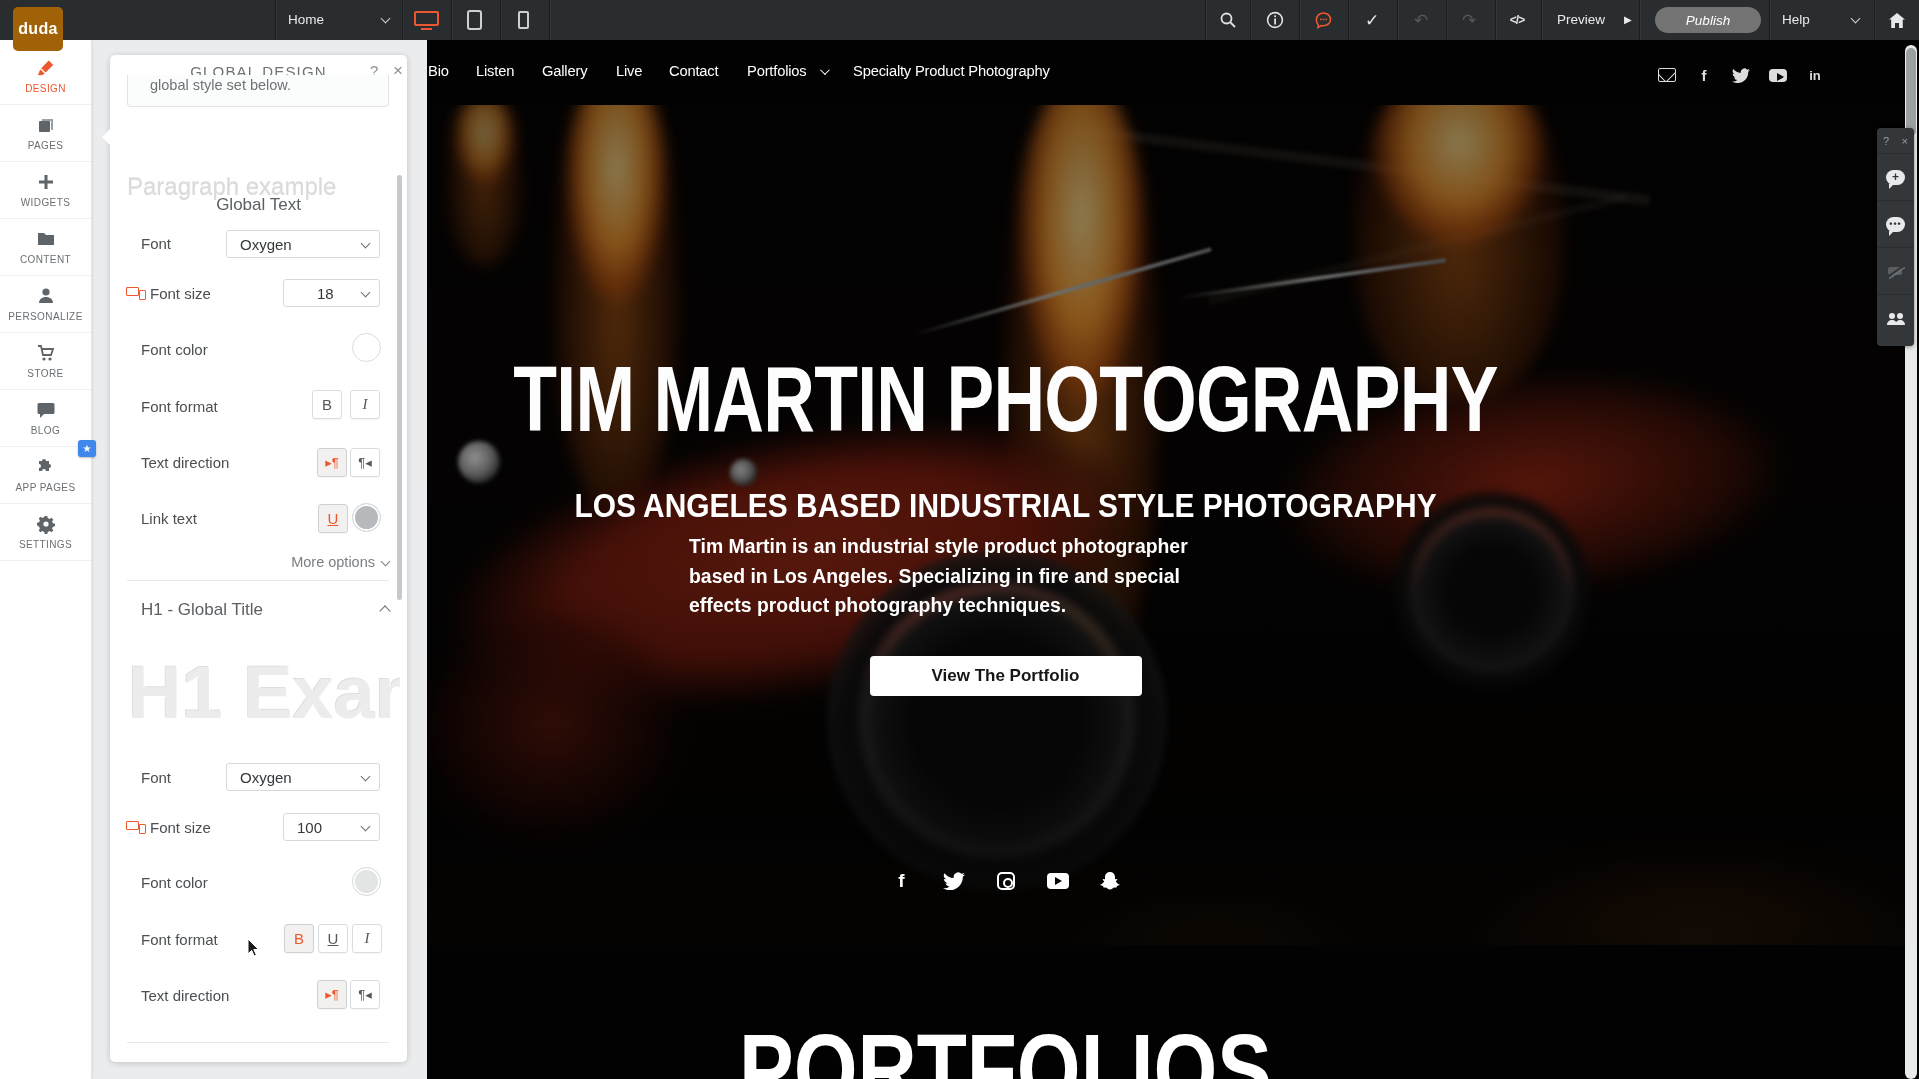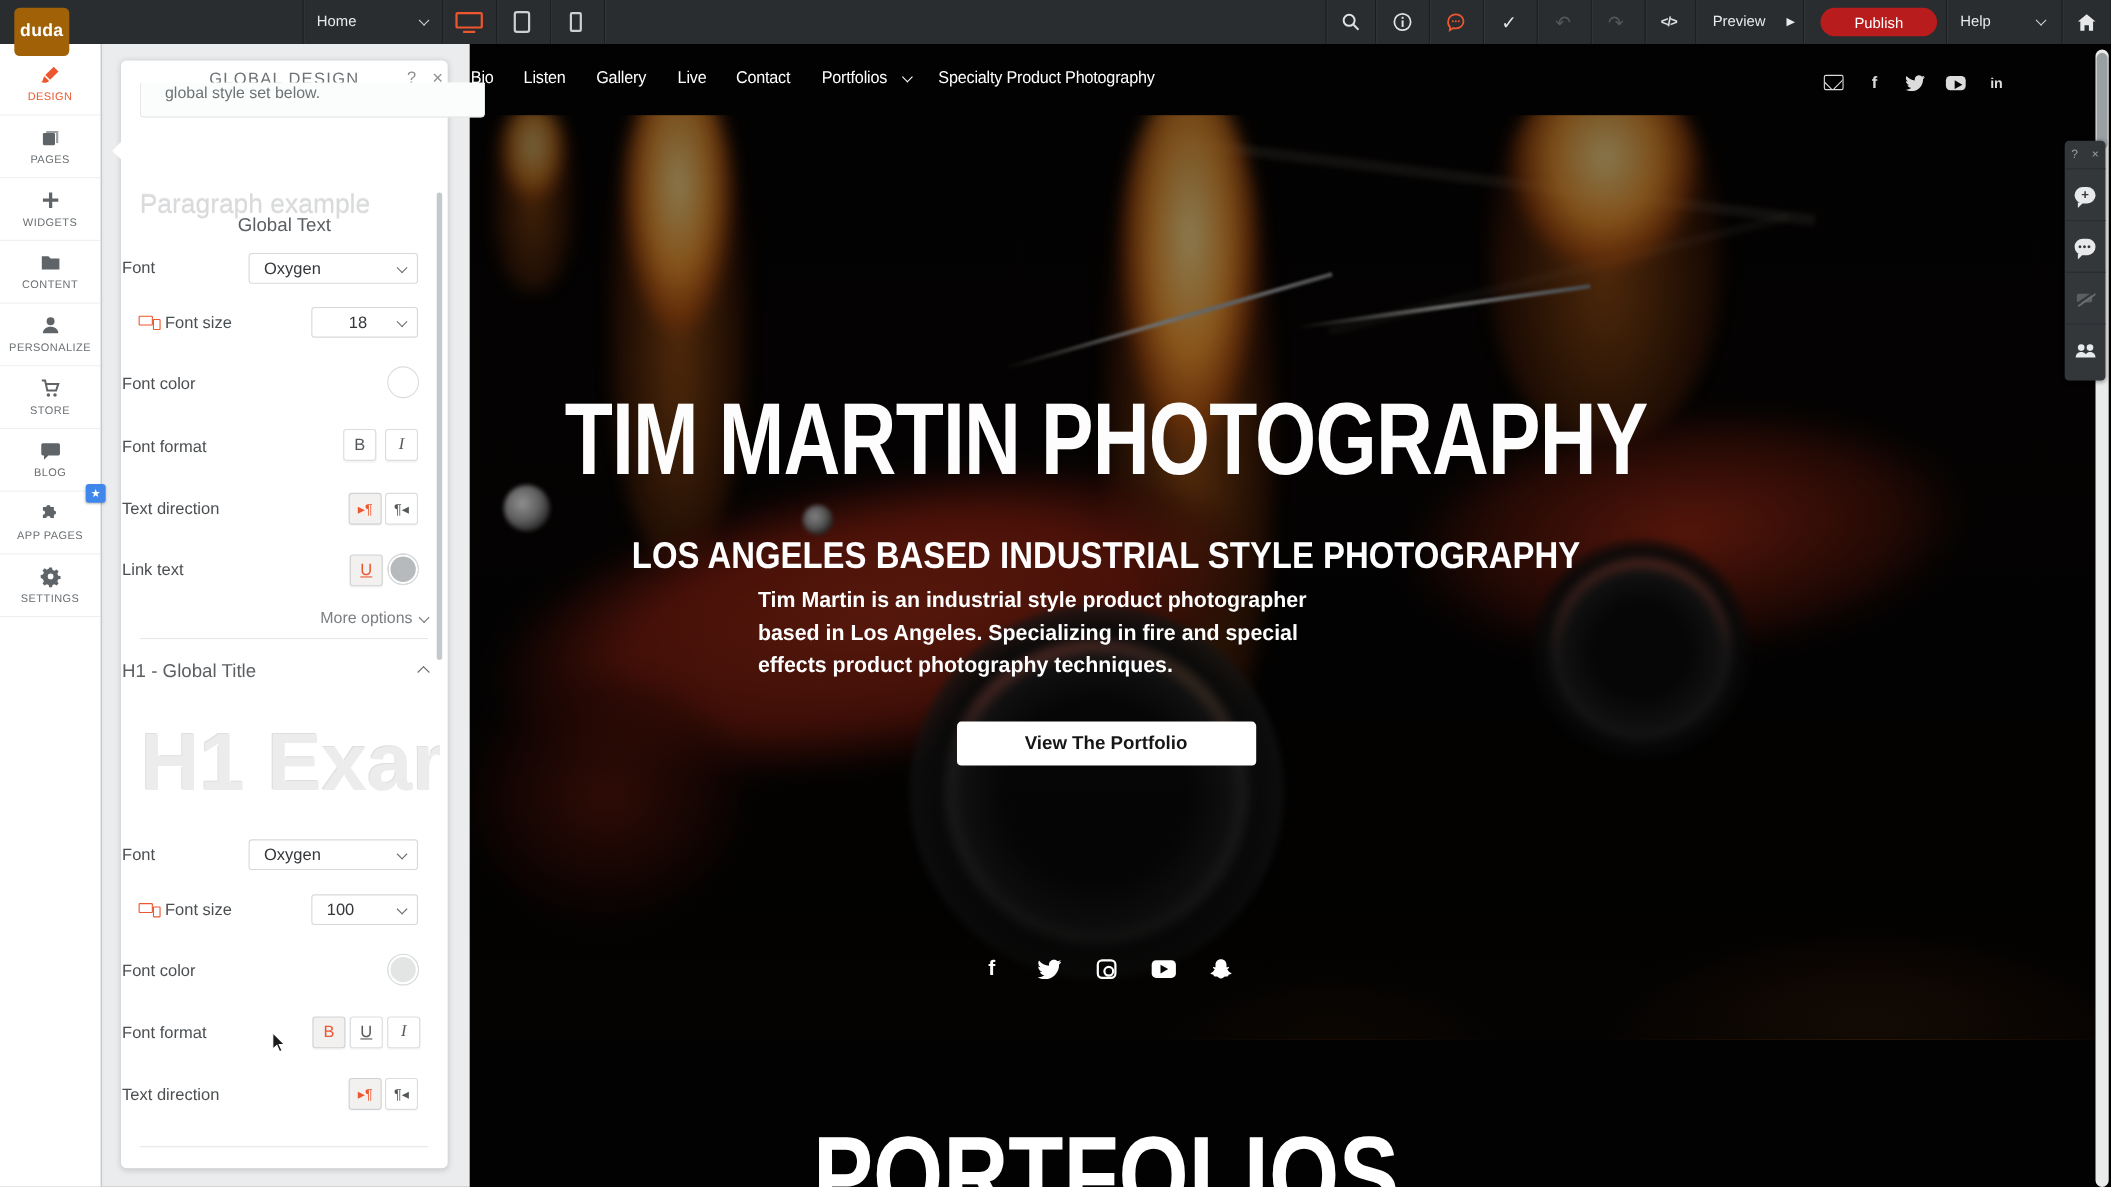--- a/index.html
+++ b/index.html
@@ -78,25 +78,25 @@
   .bubble::after { content:""; position:absolute; left:3px; bottom:-4px; border-left:5px solid #e7e9ea; border-bottom:5px solid transparent; }
   .bubble.dots { font-size:9px; letter-spacing:1px; }
 
   
   .backdrop { position:absolute; left:92px; top:40px; width:335px; height:1039px; background:#ebeced; z-index:4; }
   .panel { position:absolute; left:110px; top:55px; width:297px; height:1007px; background:#fff; border-radius:5px; box-shadow:0 1px 6px rgba(0,0,0,.18); z-index:5; }
   .panel-pointer { position:absolute; left:-8px; top:73px; width:0; height:0; border-top:9px solid transparent; border-bottom:9px solid transparent; border-right:9px solid #fff; }
   .panel-header { position:absolute; left:0; top:8px; width:100%; text-align:center; color:#6e7276; font-size:15px; letter-spacing:1.2px; }
   .panel-help { position:absolute; left:260px; top:7px; color:#8d9194; font-size:15px; cursor:pointer; }
   .panel-close { position:absolute; left:283px; top:6px; color:#8d9194; font-size:17px; cursor:pointer; }
-  .notice-box { position:absolute; left:17px; top:20px; width:314px; height:32px; border:1px solid #e0e4e4; border-top:none; border-radius:0 0 4px 4px; background:#fbfcfc; color:#6e7376; font-size:14.5px; padding:2px 4px 0 22px; overflow:hidden; }
+  .notice-box { position:absolute; left:17px; top:20px; width:262px; height:32px; border:1px solid #e0e4e4; border-top:none; border-radius:0 0 4px 4px; background:#fbfcfc; color:#6e7376; font-size:14.5px; padding:2px 4px 0 22px; overflow:hidden; }
   .sec-heading-center { position:absolute; left:0; width:100%; text-align:center; color:#5b5f62; font-size:17px; }
   .para-preview { position:absolute; left:17px; color:#d9dadb; font-size:24px; text-shadow:0 1px 0 #fff, 0 -1px 0 #e6e6e6; white-space:nowrap; }
   .h1-preview { position:absolute; left:18px; width:272px; overflow:hidden; color:#ececec; font-size:74px; font-weight:700; white-space:nowrap; text-shadow:1px 1px 0 #fff, -1px -1px 0 #dfdfdf; }
-  .f-label { position:absolute; left:1px; color:#4b4f52; font-size:15px; white-space:nowrap; }
+  .f-label { position:absolute; left:31px; color:#4b4f52; font-size:15px; white-space:nowrap; }
   .f-label.with-icon { left:40px; }
   .resp-icon { position:absolute; left:16px; width:20px; height:14px; }
   .resp-icon .mon { position:absolute; left:0; top:1px; width:13px; height:9px; border:1.6px solid #ed572f; border-radius:1px; }
   .resp-icon .ph { position:absolute; right:0; top:4px; width:7px; height:10px; border:1.6px solid #ed572f; border-radius:1px; background:#fff; }
   .select { position:absolute; height:28px; border:1px solid #d6d9db; border-radius:3px; background:#fff; color:#34383b; font-size:15px; display:flex; align-items:center; padding-left:13px; cursor:pointer; }
   .select .chev { position:absolute; right:10px; top:9px; width:7px; height:7px; border-right:1.5px solid #6b6f72; border-bottom:1.5px solid #6b6f72; transform:rotate(45deg); }
   .swatch { position:absolute; width:29px; height:29px; border-radius:50%; border:1px solid #d9dcde; background:#fff; cursor:pointer; box-shadow:inset 0 0 0 2px #fff; }
   .swatch.gray-light { background:#e3e5e5; }
   .swatch.gray { background:#b6babc; }
   .fmt-btn { position:absolute; width:30px; height:29px; border:1px solid #dadddf; border-radius:3px; background:#fff; color:#55595c; font-size:15px; display:flex; align-items:center; justify-content:center; cursor:pointer; box-shadow:0 1px 1px rgba(0,0,0,.04); }
@@ -125,21 +125,21 @@
   .tb-text { position:absolute; color:#e8eaeb; font-size:13.5px; top:12px; }
   .tb-chev { position:absolute; width:7px; height:7px; border-right:1.5px solid #cfd2d4; border-bottom:1.5px solid #cfd2d4; transform:rotate(45deg); top:15px; }
   .dev-mon { position:absolute; left:414px; top:11px; width:25px; height:15px; border:2px solid #ed572f; border-radius:2px; cursor:pointer; }
   .dev-mon::after { content:""; position:absolute; left:5px; bottom:-6px; width:11px; height:2px; background:#ed572f; }
   .dev-tab { position:absolute; left:467px; top:10px; width:15px; height:20px; border:2px solid #cdd0d2; border-radius:3px; cursor:pointer; }
   .dev-ph { position:absolute; left:518px; top:11px; width:11px; height:18px; border:2px solid #cdd0d2; border-radius:2px; cursor:pointer; }
   .tb-icon { position:absolute; top:0; width:30px; height:40px; display:flex; align-items:center; justify-content:center; cursor:pointer; }
   .tb-glyph { color:#e3e5e6; font-size:17px; }
   .tb-glyph.disabled { color:#55595b; }
   .code-glyph { color:#dfe1e2; font-size:12px; font-weight:700; letter-spacing:-1px; }
-  .publish-btn { position:absolute; left:1655px; top:7px; width:106px; height:26px; background:#b91c1c; border-radius:13px; color:#fff; font-size:13.5px; display:flex; align-items:center; justify-content:center; cursor:pointer; }
+  .publish-btn { position:absolute; left:1655px; top:7px; width:106px; height:26px; background:#737373; border-radius:13px; color:#fff; font-size:13.5px; display:flex; align-items:center; justify-content:center; cursor:pointer;font-style:italic; }
   .preview-tri { color:#e8eaeb; font-size:10px; position:absolute; left:1624px; top:14px; }
 
   
   .cursor { position:absolute; left:247px; top:938px; z-index:20; pointer-events:none; }
 </style>
 </head>
 <body>
 
 <div class="screen">
 

